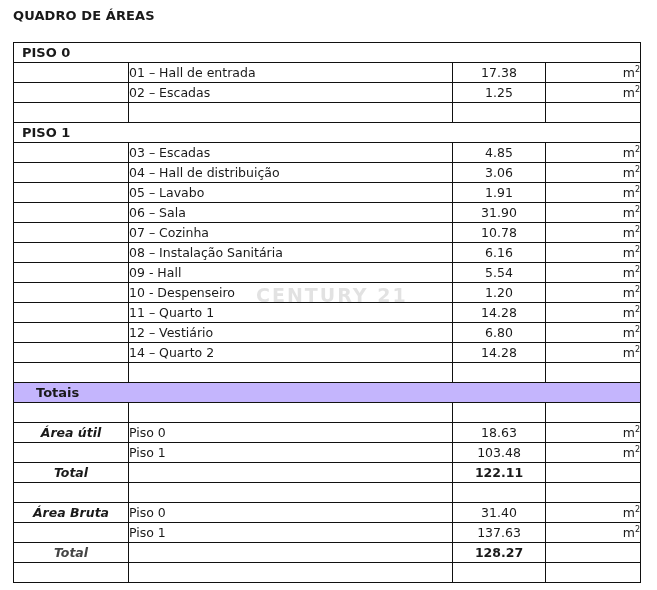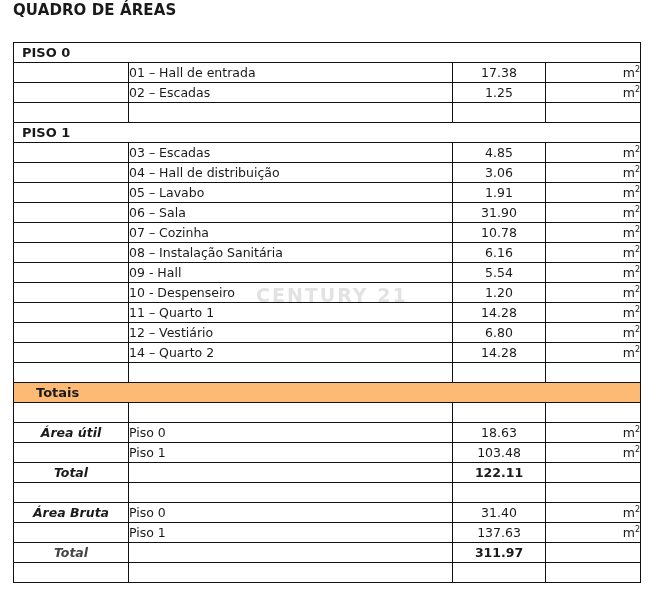--- a/index.html
+++ b/index.html
@@ -1,26 +1,26 @@
 <!DOCTYPE html>
 <html><head>
 <meta charset="utf-8">
 <style>
   html, body { margin: 0; padding: 0; background: #ffffff; }
   body { width: 657px; height: 590px; position: relative; overflow: hidden;
          font-family: "DejaVu Sans", "Liberation Sans", sans-serif; color: #1a1a1a; }
-  .title { position: absolute; left: 13px; top: 1px; font-size: 15px; font-weight: bold;
+  .title { position: absolute; left: 13px; top: 8px; font-size: 13px; font-weight: bold;
            letter-spacing: 0.1px; }
   table.areas { position: absolute; left: 13px; top: 42px; border-collapse: collapse;
                 table-layout: fixed; width: 627px; }
   table.areas td { border: 1px solid #111; height: 19px; padding: 0; font-size: 12.5px;
                    line-height: 18px; white-space: nowrap; overflow: hidden; }
   col.c1 { width: 115px; } col.c2 { width: 324px; } col.c3 { width: 93px; } col.c4 { width: 95px; }
   .sec td.secname { font-weight: bold; font-size: 13px; padding-left: 8px; border-bottom: 1px solid #111; }
-  .sec.shaded td { background: #fdba74; }
+  .sec.shaded td { background: #c4b5fd; }
   .sec.totais td.secname { padding-left: 22px; }
   td.desc { padding-left: 8px; }
   td.num { text-align: center; }
   td.unit { text-align: right; }
   td.unit sup { font-size: 8px; vertical-align: 5px; line-height: 0; }
   td.lbl { text-align: center; font-weight: bold; font-size: 13px; font-style: italic; }
   td.num.bold { font-weight: bold; }
   td.grey { color: #444; }
   .watermark { position: absolute; left: 256px; top: 284px; font-size: 19px; font-weight: bold;
                color: rgba(190,190,190,0.45); letter-spacing: 2px; pointer-events: none; text-align: center; }
@@ -175,21 +175,21 @@
       </tr>
       <tr>
         <td></td>
         <td class="desc">Piso 1</td>
         <td class="num">137.63</td>
         <td class="unit"><span>m</span><sup>2</sup></td>
       </tr>
       <tr>
         <td class="lbl grey">Total</td>
         <td></td>
-        <td class="num bold">311.97</td>
+        <td class="num bold">128.27</td>
         <td></td>
       </tr>
       <tr>
         <td></td>
         <td></td>
         <td></td>
         <td></td>
       </tr>
     </tbody>
 </table>

